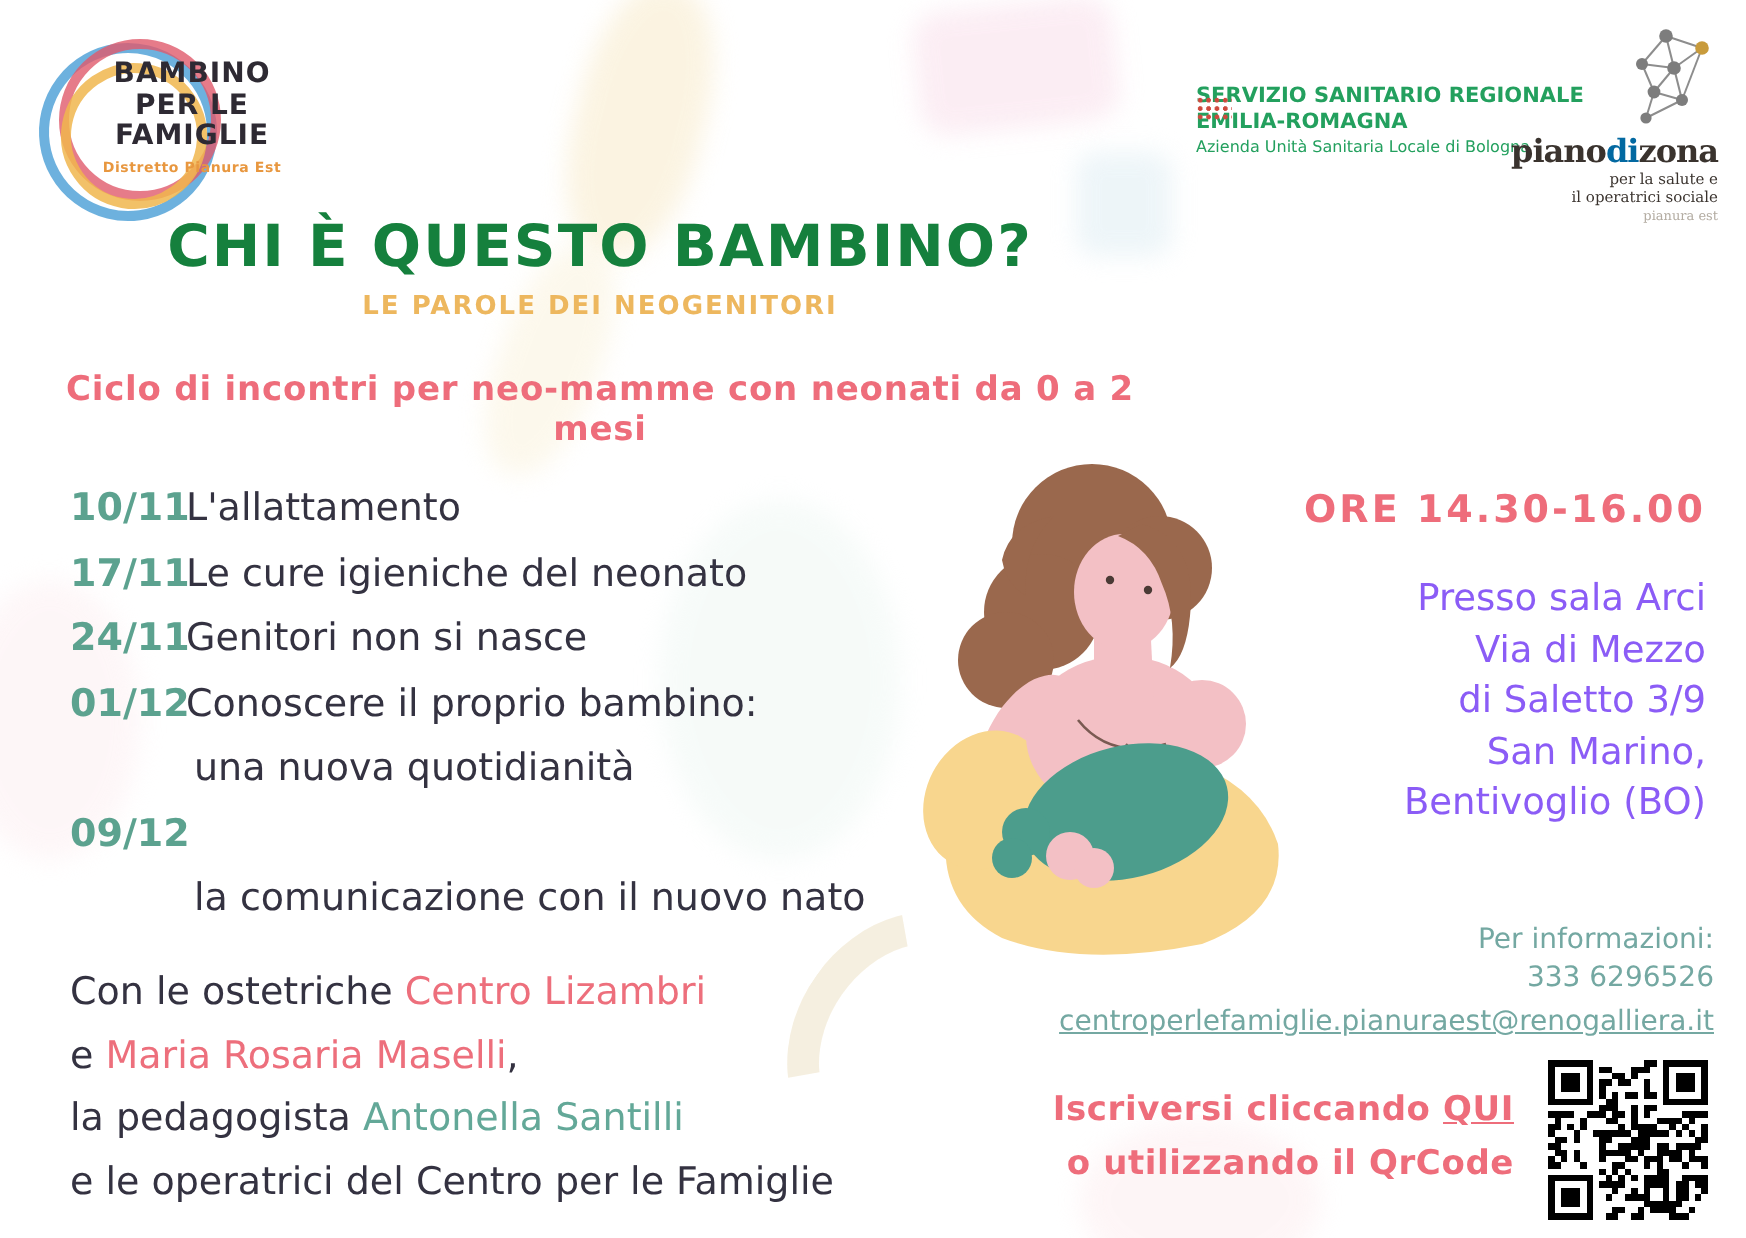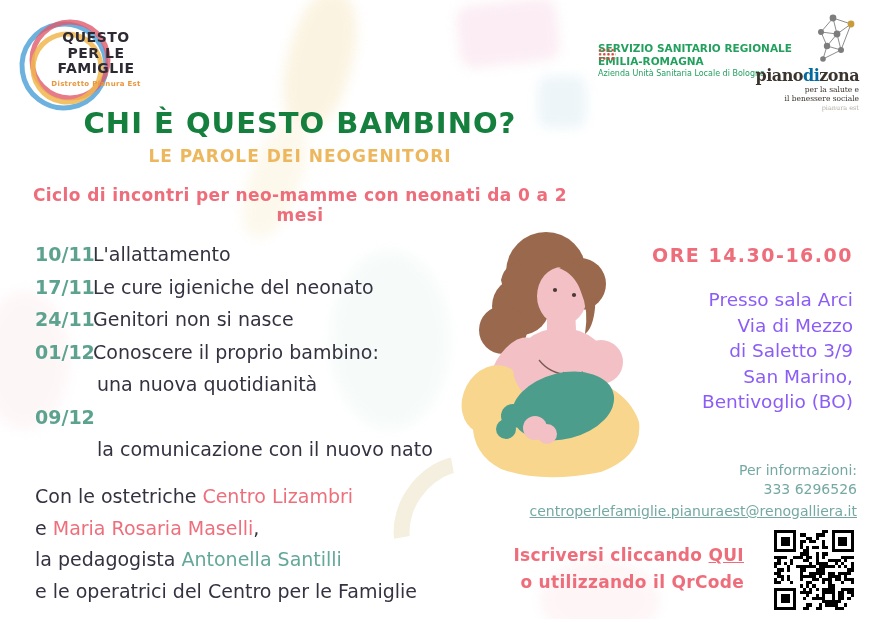--- a/index.html
+++ b/index.html
@@ -46,21 +46,21 @@
   .pdz-icon { display:block; margin:0 0 2px auto; }
   .pdz-word { font-family:"DejaVu Serif","Liberation Serif",serif; font-weight:bold; font-size:16px; color:#3a332e; letter-spacing:-.5px; }
   .pdz-word .di { color:#0369a1; }
   .pdz-tag { font-family:"DejaVu Serif","Liberation Serif",serif; font-weight:normal; font-size:7.5px; line-height:9px; color:#3a332e; }
   .pdz-area { font-family:"DejaVu Serif","Liberation Serif",serif; font-size:6.5px; color:#b3aca2; margin-top:1px; }
 
   
   .title-main { left:40px; top:106px; width:520px; text-align:center;
     font-size:29px; font-weight:800; letter-spacing:1px; color:#15803d; }
   .title-sub { left:40px; top:146px; width:520px; text-align:center;
-    font-size:17px; font-weight:800; letter-spacing:1px; color:#edb75e; }
+    font-size:13px; font-weight:800; letter-spacing:1px; color:#edb75e; }
   .title-tagline { left:30px; top:185px; width:540px; text-align:center;
     font-size:17px; font-weight:700; letter-spacing:.4px; color:#ee6d7b; }
 
   
   .schedule { left:35px; top:238px; width:420px; font-size:19px; }
   .sched-row { display:flex; line-height:32.5px; }
   .sched-date { width:58px; font-weight:bold; color:#5ca28f; flex:none; }
   .sched-topic { color:#343241; }
   .sched-cont { padding-left:62px; line-height:32.5px; color:#343241; }
 
@@ -71,21 +71,21 @@
 
   
   .time { right:20px; top:244px; width:300px; text-align:right;
     font-size:19px; font-weight:800; letter-spacing:1.5px; color:#ee6d7b; }
   .venue { right:20px; top:287px; width:260px; text-align:right;
     font-size:18.5px; line-height:25.5px; color:#8b5cf6; }
   .contact { right:16px; top:461px; width:390px; text-align:right;
     color:#74a8a2; font-size:14px; line-height:19px; }
   .contact-email { display:inline-block; margin-top:3px; font-size:14px;
     color:#74a8a2; text-decoration:underline; }
-  .signup { right:129px; top:542px; width:280px; text-align:right;
+  .signup { right:116px; top:542px; width:280px; text-align:right;
     color:#ee6d7b; font-size:17px; font-weight:800; line-height:27px; letter-spacing:.3px; }
   .signup a { color:#ee6d7b; text-decoration:underline; }
   .qr { right:16px; top:527px; width:86px; height:86px; background:#fff; }
   .qr svg { width:100%; height:100%; display:block; }
 
   
   .illustration { left:443px; top:222px; width:215px; height:260px; }
 </style>
 </head>
 <body>
@@ -99,21 +99,21 @@
 <div class="bg-cream-crescent abs"></div>
 <div class="bg-blob bg-pink-bottom"></div>
 
 <div class="abs cpf-logo">
   <svg width="110" height="100" viewBox="0 0 110 100">
     <circle cx="52" cy="50" r="42" fill="none" stroke="#53a3d8" stroke-width="5" opacity=".85" transform="rotate(-8 52 50)"></circle>
     <circle cx="58" cy="44" r="38" fill="none" stroke="#e05a6b" stroke-width="5" opacity=".8"></circle>
     <circle cx="55" cy="52" r="34" fill="none" stroke="#f0b64e" stroke-width="5" opacity=".85" transform="rotate(10 55 52)"></circle>
   </svg>
   <div class="cpf-text">
-    <div class="cpf-line">QUESTO</div>
+    <div class="cpf-line">BAMBINO</div>
     <div class="cpf-line">PER LE</div>
     <div class="cpf-line">FAMIGLIE</div>
     <div class="cpf-sub">Distretto Pianura Est</div>
   </div>
 </div>
 
 <div class="abs ssr">
   <div class="ssr-dots">
     <div class="ssr-dots-red"></div>
   </div>
@@ -145,21 +145,21 @@
         <circle cx="14" cy="20" r="3"></circle>
       <circle cx="30" cy="22" r="3.4"></circle>
         <circle cx="20" cy="34" r="3.2"></circle>
       <circle cx="34" cy="38" r="3"></circle>
         <circle cx="16" cy="47" r="2.8"></circle>
     </g>
     <circle cx="44" cy="12" r="3.4" fill="#c89b3c"></circle>
   </svg>
   <div class="pdz-word"><span>piano</span><span class="di">di</span><span>zona</span></div>
   <div class="pdz-tag">per la salute e</div>
-  <div class="pdz-tag">il benessere sociale</div>
+  <div class="pdz-tag">il operatrici sociale</div>
   <div class="pdz-area">pianura est</div>
 </div>
 
 <h1 class="abs title-main">CHI È QUESTO BAMBINO?</h1>
 <h2 class="abs title-sub">LE PAROLE DEI NEOGENITORI</h2>
 <div class="abs title-tagline">Ciclo di incontri per neo-mamme con neonati da 0 a 2 mesi</div>
 
 <div class="abs schedule">
   <div class="sched-row">
     <span class="sched-date">10/11</span>

